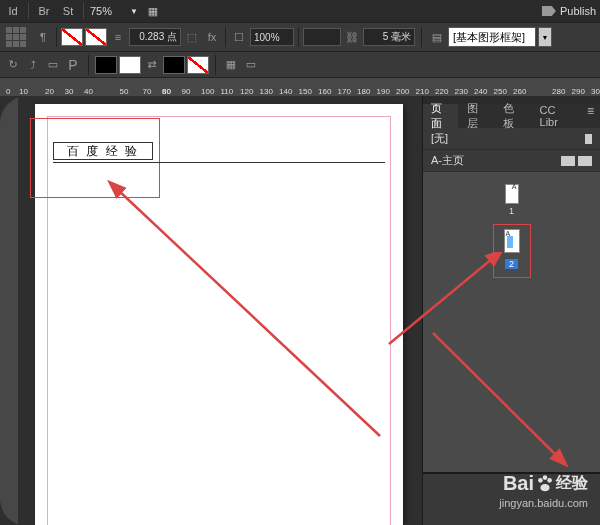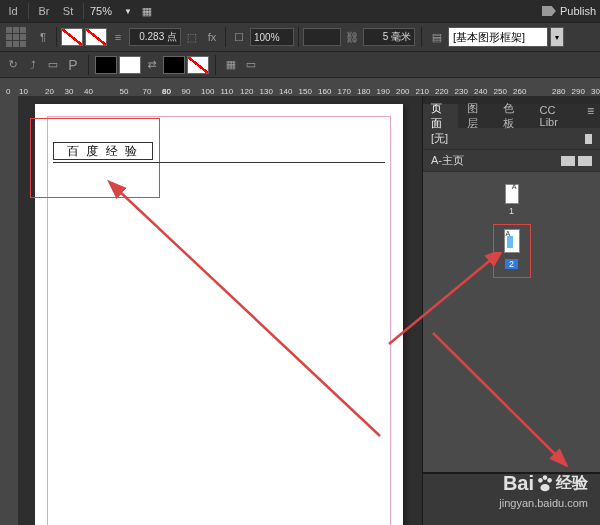--- a/index.html
+++ b/index.html
@@ -1,21 +1,21 @@
 <!DOCTYPE html>
 <html><head>
 <meta charset="utf-8">
 <style>
   * { margin: 0; padding: 0; box-sizing: border-box; font-family: Arial, sans-serif; }
   body { width: 600px; height: 525px; background: #2e2e2e; overflow: hidden; position: relative; }
   
   .topbar { height: 22px; background: #2a2a2a; display: flex; align-items: center; padding: 0 4px; gap: 6px; }
   .topbar .sep { width: 1px; height: 16px; background: #444; }
   .icon-btn { width: 18px; height: 18px; display: flex; align-items: center; justify-content: center; color: #bbb; font-size: 11px; }
-  .zoom { color: #ddd; font-size: 11px; display: flex; align-items: center; gap: 12px; }
+  .zoom { color: #ddd; font-size: 11px; display: flex; align-items: center; gap: 18px; }
   .zoom .arrow { font-size: 8px; }
   .publish { margin-left: auto; color: #ddd; font-size: 11px; display: flex; align-items: center; gap: 4px; }
   .publish-icon { width: 14px; height: 10px; background: #999; clip-path: polygon(0 0, 70% 0, 100% 50%, 70% 100%, 0 100%); display: inline-block; }
   
   .controlbar { height: 30px; background: #393939; border-top: 1px solid #222; border-bottom: 1px solid #222; display: flex; align-items: center; padding: 0 4px; gap: 2px; }
   .grid-icon { width: 28px; height: 24px; background: #393939; display: flex; flex-wrap: wrap; padding: 2px; gap: 1px; }
   .grid-icon span { width: 6px; height: 6px; background: #666; }
   .swatch-none { width: 22px; height: 18px; background: #fff; position: relative; border: 1px solid #666; }
   .swatch-none::after { content: ''; position: absolute; left: 0; top: 0; right: 0; bottom: 0; background: linear-gradient(to top right, transparent 45%, red 45%, red 55%, transparent 55%); }
   .swatch-black { width: 22px; height: 18px; background: #000; border: 1px solid #666; }
@@ -27,21 +27,21 @@
   .sel-box { height: 20px; background: #fff; border: 1px solid #555; color: #000; font-size: 11px; padding: 0 4px; display: flex; align-items: center; }
   .sel-arrow { width: 14px; height: 20px; background: #ccc; border: 1px solid #555; display: flex; align-items: center; justify-content: center; font-size: 7px; }
   
   .controlbar2 { height: 26px; background: #393939; border-bottom: 1px solid #222; display: flex; align-items: center; padding: 0 4px; gap: 2px; }
   
   .ruler-h { height: 18px; background: #474747; position: relative; overflow: hidden; font-size: 8px; color: #ddd; }
   .ruler-h .tick { position: absolute; top: 0; height: 18px; display: flex; flex-direction: column; align-items: center; justify-content: flex-end; }
   .ruler-h .tick span { font-size: 8px; margin-top: 1px; }
   
   .main { display: flex; height: 430px; }
-  .canvas-area { flex: 1; background: #2e2e2e; position: relative; overflow: hidden; }
+  .canvas-area { flex: 1; background: #2e2e2e; position: relative; overflow: hidden; border-radius: 27px; }
   .ruler-v { width: 18px; height: 100%; background: #474747; position: absolute; left: 0; top: 0; }
   .page { position: absolute; left: 35px; top: 8px; width: 368px; height: 424px; background: #fff; box-shadow: 2px 2px 5px rgba(0,0,0,0.4); }
   .page .margin { position: absolute; left: 12px; top: 12px; right: 12px; bottom: 0; border: 1px solid #e6a6c4; border-bottom: none; }
   .page .red-box { position: absolute; left: -5px; top: 14px; width: 130px; height: 80px; border: 1px solid #d94444; }
   .page .title-box { position: absolute; left: 18px; top: 38px; width: 100px; height: 18px; border: 1px solid #333; background: #fff; text-align: center; font-size: 12px; letter-spacing: 2px; line-height: 16px; }
   .page .hline { position: absolute; left: 18px; right: 18px; top: 58px; height: 1px; background: #333; }
   
   .arrow-svg { position: absolute; pointer-events: none; }
   
   .panel { width: 178px; background: #393939; border-left: 1px solid #1a1a1a; display: flex; flex-direction: column; position: relative; }
@@ -119,21 +119,21 @@
   <span class="ctrl-icon">fx</span>
   <div style="width:1px;height:20px;background:#222;margin:0 2px;"></div>
   <span class="ctrl-icon">☐</span>
   <div class="pct-input">100%</div>
   <div style="width:1px;height:20px;background:#222;margin:0 2px;"></div>
   <div class="dash-box"></div>
   <span class="ctrl-icon">⛓</span>
   <div class="num-input">5 毫米</div>
   <div style="width:1px;height:20px;background:#222;margin:0 4px;"></div>
   <span class="ctrl-icon">▤</span>
-  <div class="sel-box" style="width:100px;text-align:right;">[基本图形框架]</div>
+  <div class="sel-box" style="width:88px;text-align:right;">[基本图形框架]</div>
   <div class="sel-arrow">▼</div>
 </div>
 
 <div class="controlbar2">
   <span class="ctrl-icon">↻</span>
   <span class="ctrl-icon">⤴</span>
   <span class="ctrl-icon">▭</span>
   <span class="ctrl-icon" style="font-size:14px;">P</span>
   <div style="width:1px;height:20px;background:#222;margin:0 4px;"></div>
   <div style="display:flex;gap:2px;">

